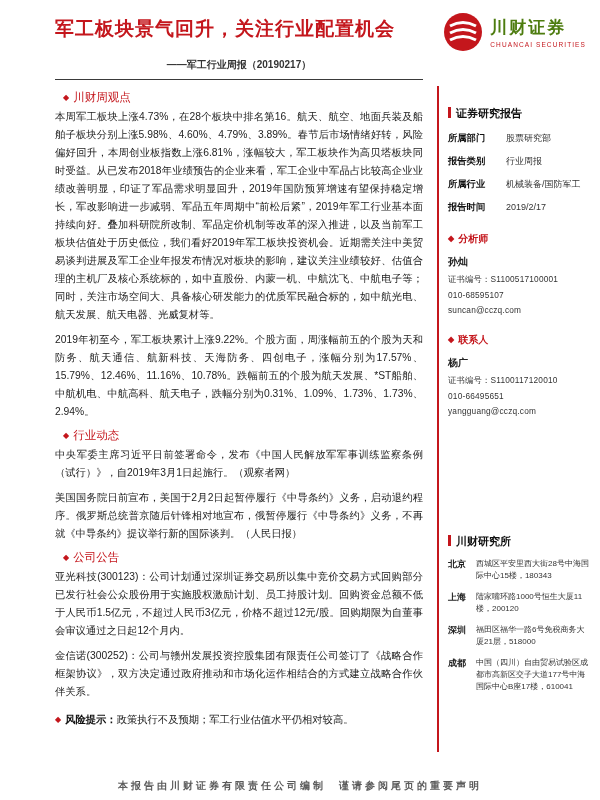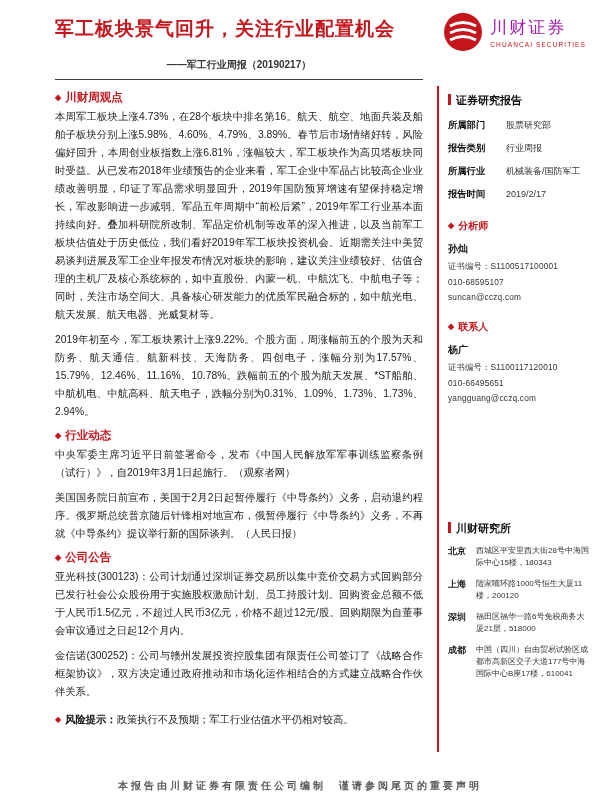--- a/index.html
+++ b/index.html
@@ -17,42 +17,42 @@
     font-size:19px; font-weight:bold; color:#c4161c; letter-spacing:1px;
   }
   .subtitle-wrap {
     position:absolute; left:55px; top:54px; width:368px;
     text-align:center; padding-bottom:7px; border-bottom:1px solid #3a3a3a;
   }
   .subtitle { font-size:10px; font-weight:bold; color:#333; }
 
   .brand { position:absolute; right:14px; top:12px; display:flex; align-items:center; gap:7px; }
   .brand-text { text-align:left; }
-  .brand-cn { font-size:17px; font-weight:normal; color:#a21caf; letter-spacing:2px; }
+  .brand-cn { font-size:17px; font-weight:bold; color:#4d7c0f; letter-spacing:2px; }
   .brand-en { font-size:6.5px; color:#c4161c; letter-spacing:1.1px; margin-top:2px; }
 
   
   .main-col { position:absolute; left:55px; top:86px; width:368px; }
-  .sec-h { font-size:11.5px; font-weight:bold; color:#c4161c; margin:9px 0 3px 0; }
+  .sec-h { font-size:11.5px; font-weight:normal; color:#c4161c; margin:9px 0 3px 8px; }
   .sec-h:first-child, section:first-child .sec-h { margin-top:4px; }
   .diamond { color:#c4161c; font-size:8px; vertical-align:1px; margin-right:4px; }
   .main-col p {
     font-size:10.3px; line-height:1.75; color:#222;
     text-align:justify; margin:2px 0 7px 0;
   }
   .risk { margin-top:12px; font-size:10.3px; color:#222; }
   .risk strong { color:#111; }
 
   
   .sidebar {
     position:absolute; left:437px; top:86px; width:152px; height:666px;
     border-left:2px solid #c4161c; padding-left:9px;
   }
   .redbar { display:inline-block; width:3px; height:11px; background:#c4161c; margin-right:5px; vertical-align:-1px; }
-  .side-type { font-size:11px; font-weight:bold; color:#111; margin-top:7px; }
+  .side-type { font-size:11px; font-weight:bold; color:#111; margin-top:20px; }
   .meta-table { margin-top:10px; }
   .meta-row { display:flex; align-items:flex-start; margin-bottom:9px; }
   .meta-label { width:50px; font-size:9.3px; font-weight:bold; color:#111; padding-top:1px; flex:none; }
   .meta-div { width:1px; background:#444; margin:0 7px 0 0; flex:none; }
   .meta-value { font-size:9px; color:#333; line-height:1.45; padding-top:1px; }
   .side-sec-h { font-size:10px; font-weight:bold; color:#c4161c; margin-top:18px; }
   .person-name { font-size:10px; font-weight:bold; color:#222; margin-top:9px; }
   .person-line { font-size:8.3px; color:#333; margin-top:5px; letter-spacing:0.2px; }
   .institute { margin-top:118px; }
   .office { display:flex; margin-top:9px; }

